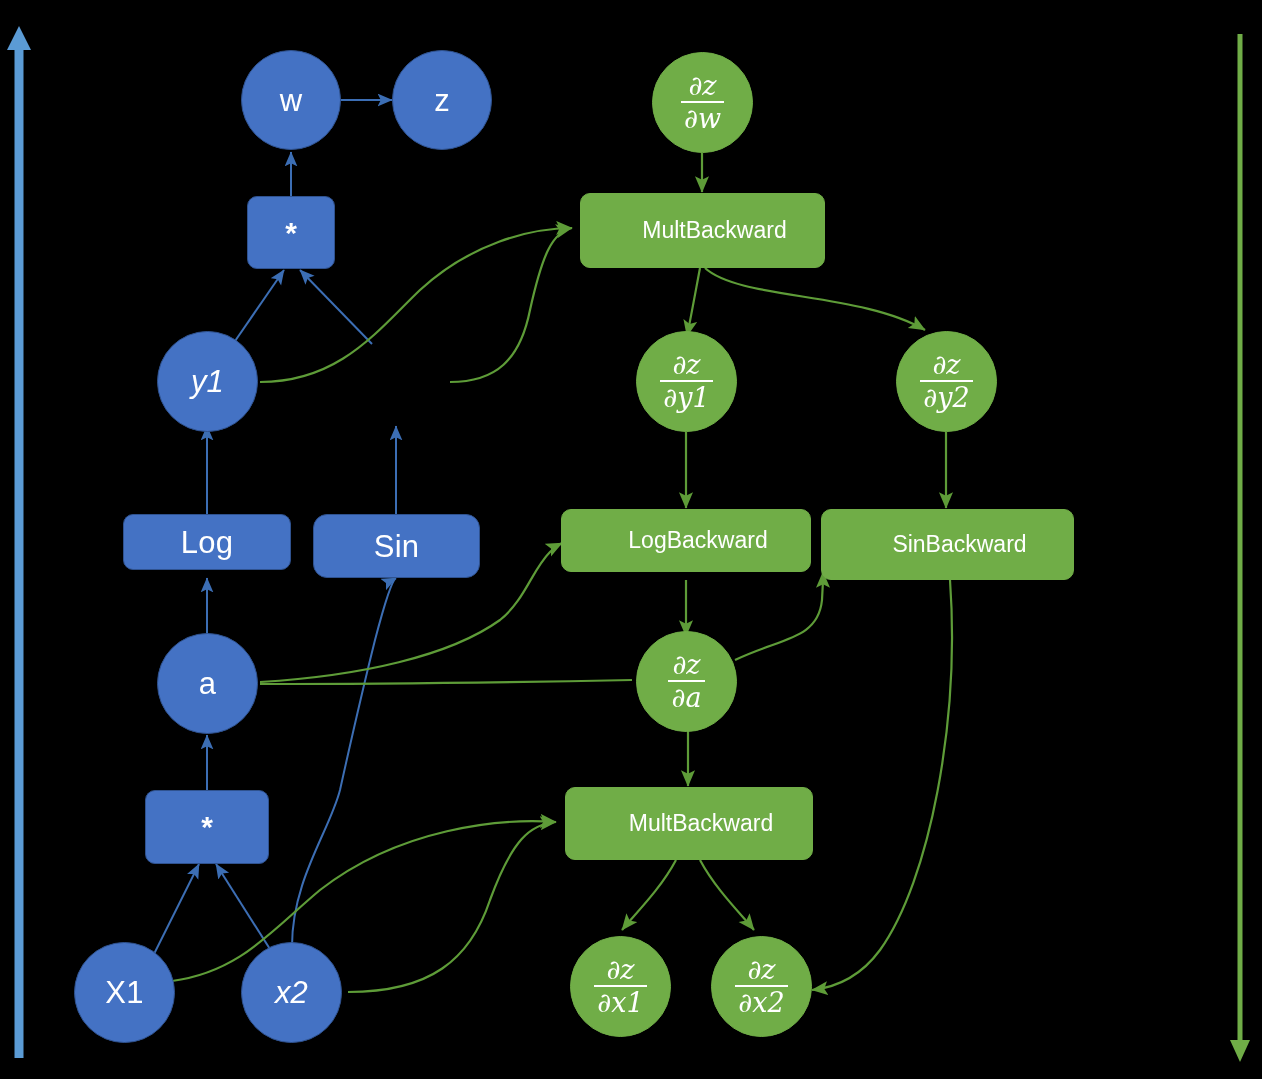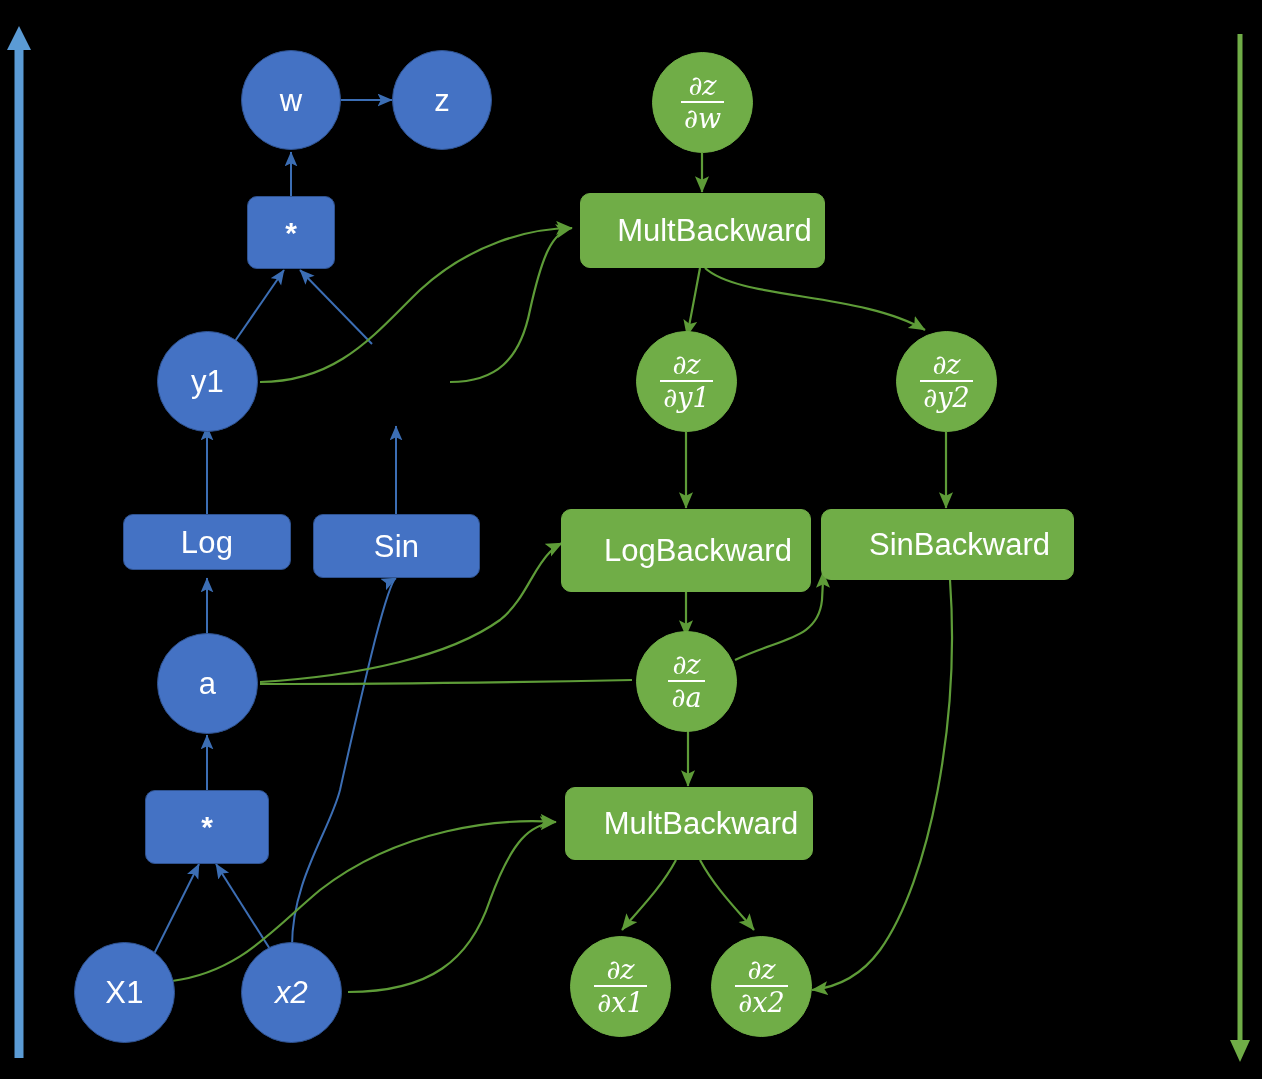--- a/index.html
+++ b/index.html
@@ -41,21 +41,21 @@
   }
   .bwd {
     background: #70AD47;
     border: 1px solid #70AD47;
   }
   .lbl {
     font-size: 31px;
     line-height: 1;
     letter-spacing: 0.2px;
   }
-  .lbl-sm { font-size: 31px; padding-left: 24px; }
+  .lbl-sm { font-size: 23px; padding-left: 24px; }
   .lbl-star { font-size: 30px; font-weight: 700; }
   
   .frac {
     display: inline-flex;
     flex-direction: column;
     align-items: center;
     justify-content: center;
     font-family: "DejaVu Serif", serif;
     font-style: italic;
     font-size: 27px;
@@ -158,26 +158,26 @@
       <path d="M348,992 C430,992 470,960 490,900 C512,840 530,824 556,822" marker-end="url(#ahGreen)"></path>
     </g>
   </svg>
 
   <div class="node circle fwd lbl" style="left:241px; top:50px; width:100px; height:100px;">w</div>
 
   <div class="node circle fwd lbl" style="left:392px; top:50px; width:100px; height:100px;">z</div>
 
   <div class="node box fwd lbl-star" style="left:247px; top:196px; width:88px; height:73px;">*</div>
 
-  <div class="node circle fwd lbl" style="left:157px; top:331px; width:101px; height:101px;">y1</div>
+  <div class="node circle fwd lbl" style="left:157px; top:331px; width:101px; height:101px;font-style:italic;">y1</div>
 
 
   <div class="node box fwd lbl" style="left:123px; top:514px; width:168px; height:56px;">Log</div>
 
-  <div class="node box fwd lbl" style="left:313px; top:514px; width:167px; height:64px;">Sin</div>
+  <div class="node box fwd lbl" style="left:313px; top:514px; width:167px; height:64px;border-radius:14px;">Sin</div>
 
   <div class="node circle fwd lbl" style="left:157px; top:633px; width:101px; height:101px;">a</div>
 
   <div class="node box fwd lbl-star" style="left:145px; top:790px; width:124px; height:74px;">*</div>
 
   <div class="node circle fwd lbl" style="left:74px; top:942px; width:101px; height:101px;">X1</div>
 
   <div class="node circle fwd lbl" style="left:241px; top:942px; width:101px; height:101px;font-style:italic;">x2</div>
 
   <div class="node circle bwd" style="left:652px; top:52px; width:101px; height:101px;">
@@ -217,19 +217,19 @@
 
   <div class="node circle bwd" style="left:711px; top:936px; width:101px; height:101px;">
     <span class="frac">
       <span class="num">∂z</span>
       <span class="den">∂x2</span>
     </span>
   </div>
 
   <div class="node box bwd lbl-sm" style="left:580px; top:193px; width:245px; height:75px;">MultBackward</div>
 
-  <div class="node box bwd lbl-sm" style="left:561px; top:509px; width:250px; height:83px;">LogBackward</div>
+  <div class="node box bwd lbl-sm" style="left:561px; top:509px; width:250px; height:63px;">LogBackward</div>
 
   <div class="node box bwd lbl-sm" style="left:821px; top:509px; width:253px; height:71px;">SinBackward</div>
 
   <div class="node box bwd lbl-sm" style="left:565px; top:787px; width:248px; height:73px;">MultBackward</div>
 
 </div>
 
 </body></html>

